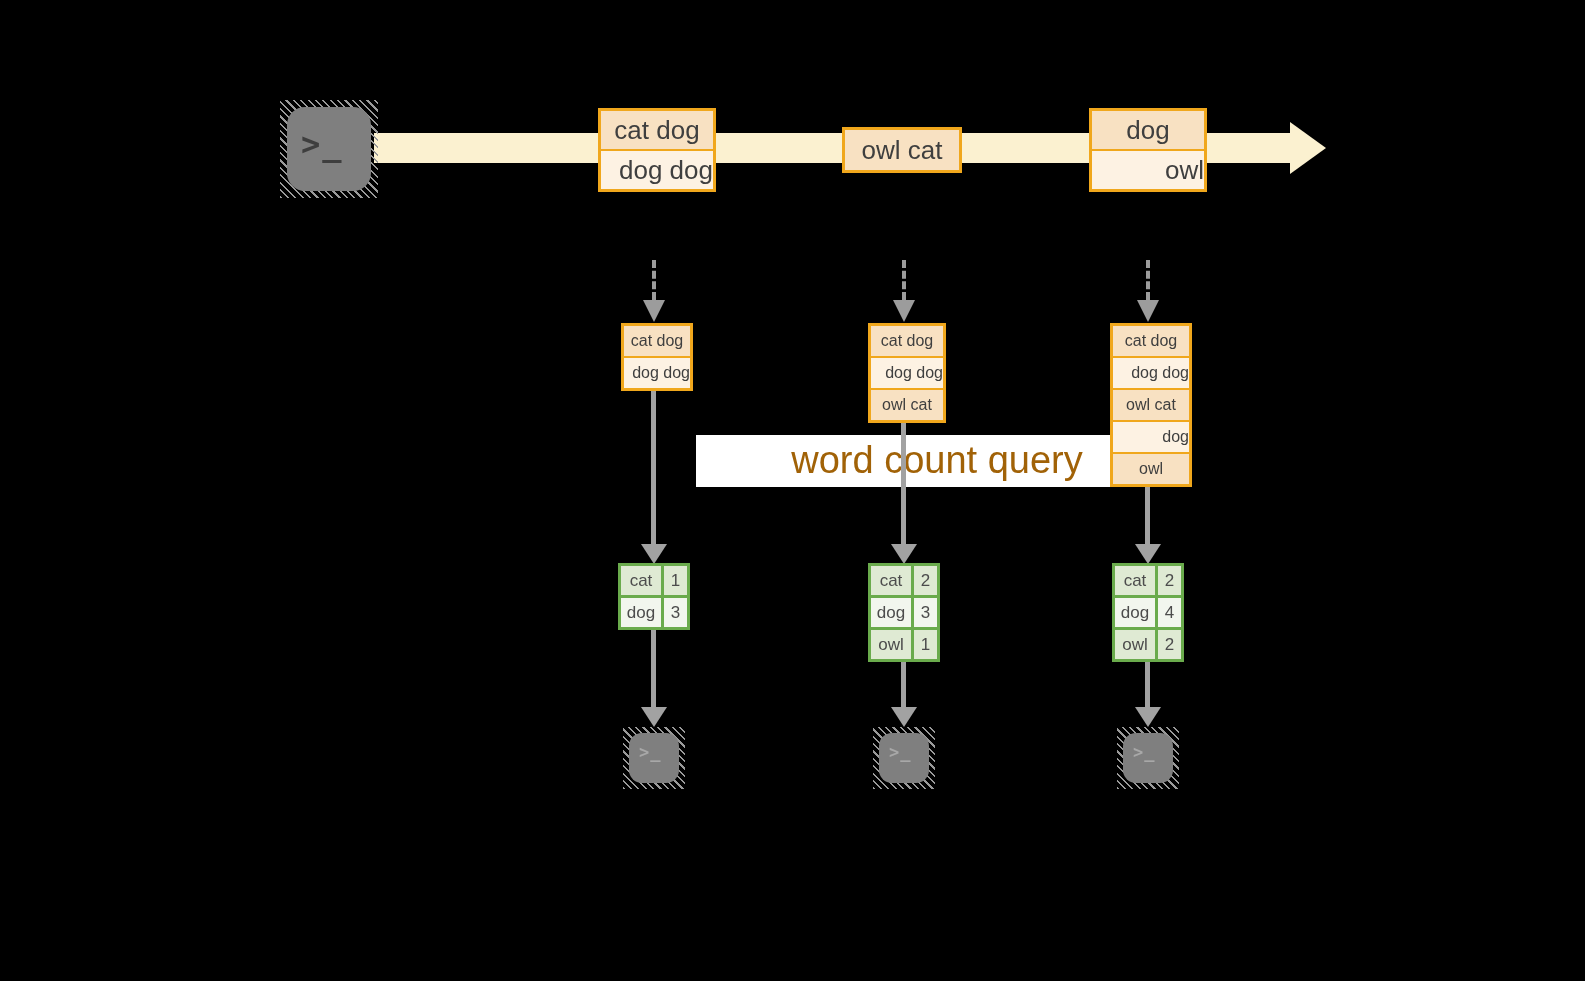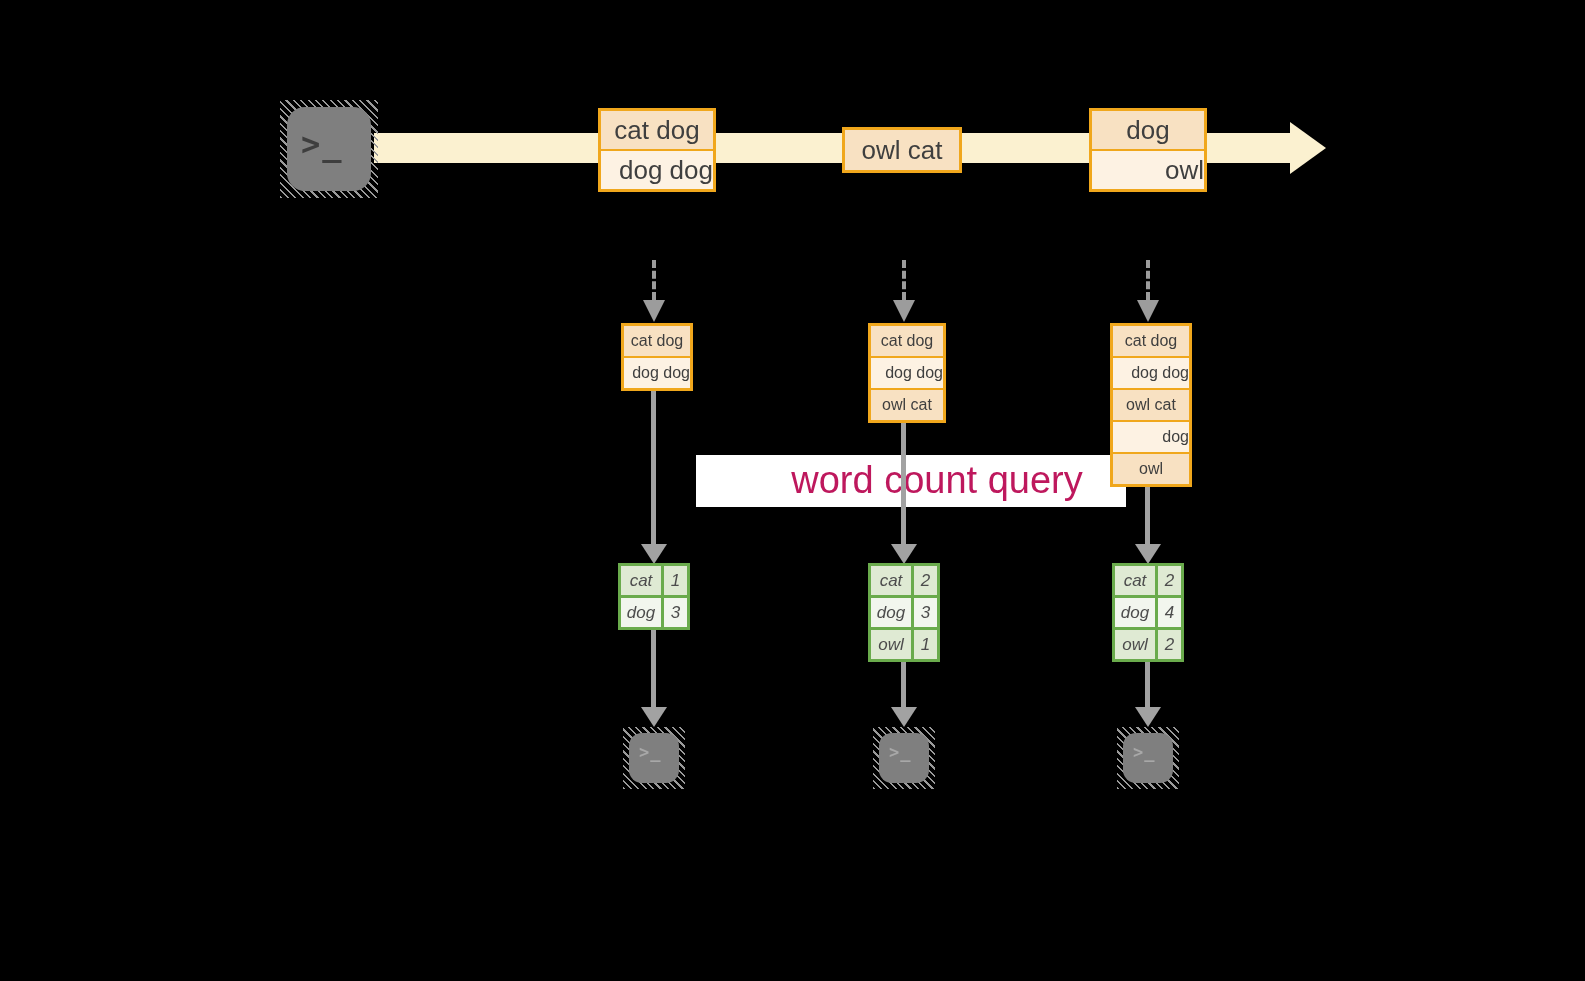--- a/index.html
+++ b/index.html
@@ -35,28 +35,28 @@
   .dhead{position:absolute;width:0;height:0;border-left:11px solid transparent;
          border-right:11px solid transparent;border-top:22px solid #9c9c9c;}
 
   
   .astem{position:absolute;width:5px;background:#a2a2a2;}
   .ahead{position:absolute;width:0;height:0;border-left:13px solid transparent;
          border-right:13px solid transparent;border-top:20px solid #a2a2a2;}
 
   
   .gtable{position:absolute;display:grid;grid-template-columns:40px 23px;gap:3px;
-          background:#6aab4c;border:3px solid #6aab4c;font-style:italic;}
+          background:#6aab4c;border:3px solid #6aab4c;}
   .gcell{height:29px;line-height:29px;text-align:center;font-size:17px;color:#4c4c4c;}
   .g-green{background:#dfead3;}
   .g-light{background:#f2f6ee;}
 
   
-  .banner{position:absolute;left:696px;top:455px;width:430px;height:52px;background:#ffffff;
-          color:#be185d;font-size:38px;font-weight:300;line-height:51px;
+  .banner{position:absolute;left:696px;top:435px;width:430px;height:52px;background:#ffffff;
+          color:#a16207;font-size:38px;font-weight:300;line-height:51px;
           text-align:center;padding-left:52px;box-sizing:border-box;}
 </style>
 </head>
 <body>
 
 <div class="canvas">
 
   <div class="band"></div>
   <div class="band-head"></div>
 

